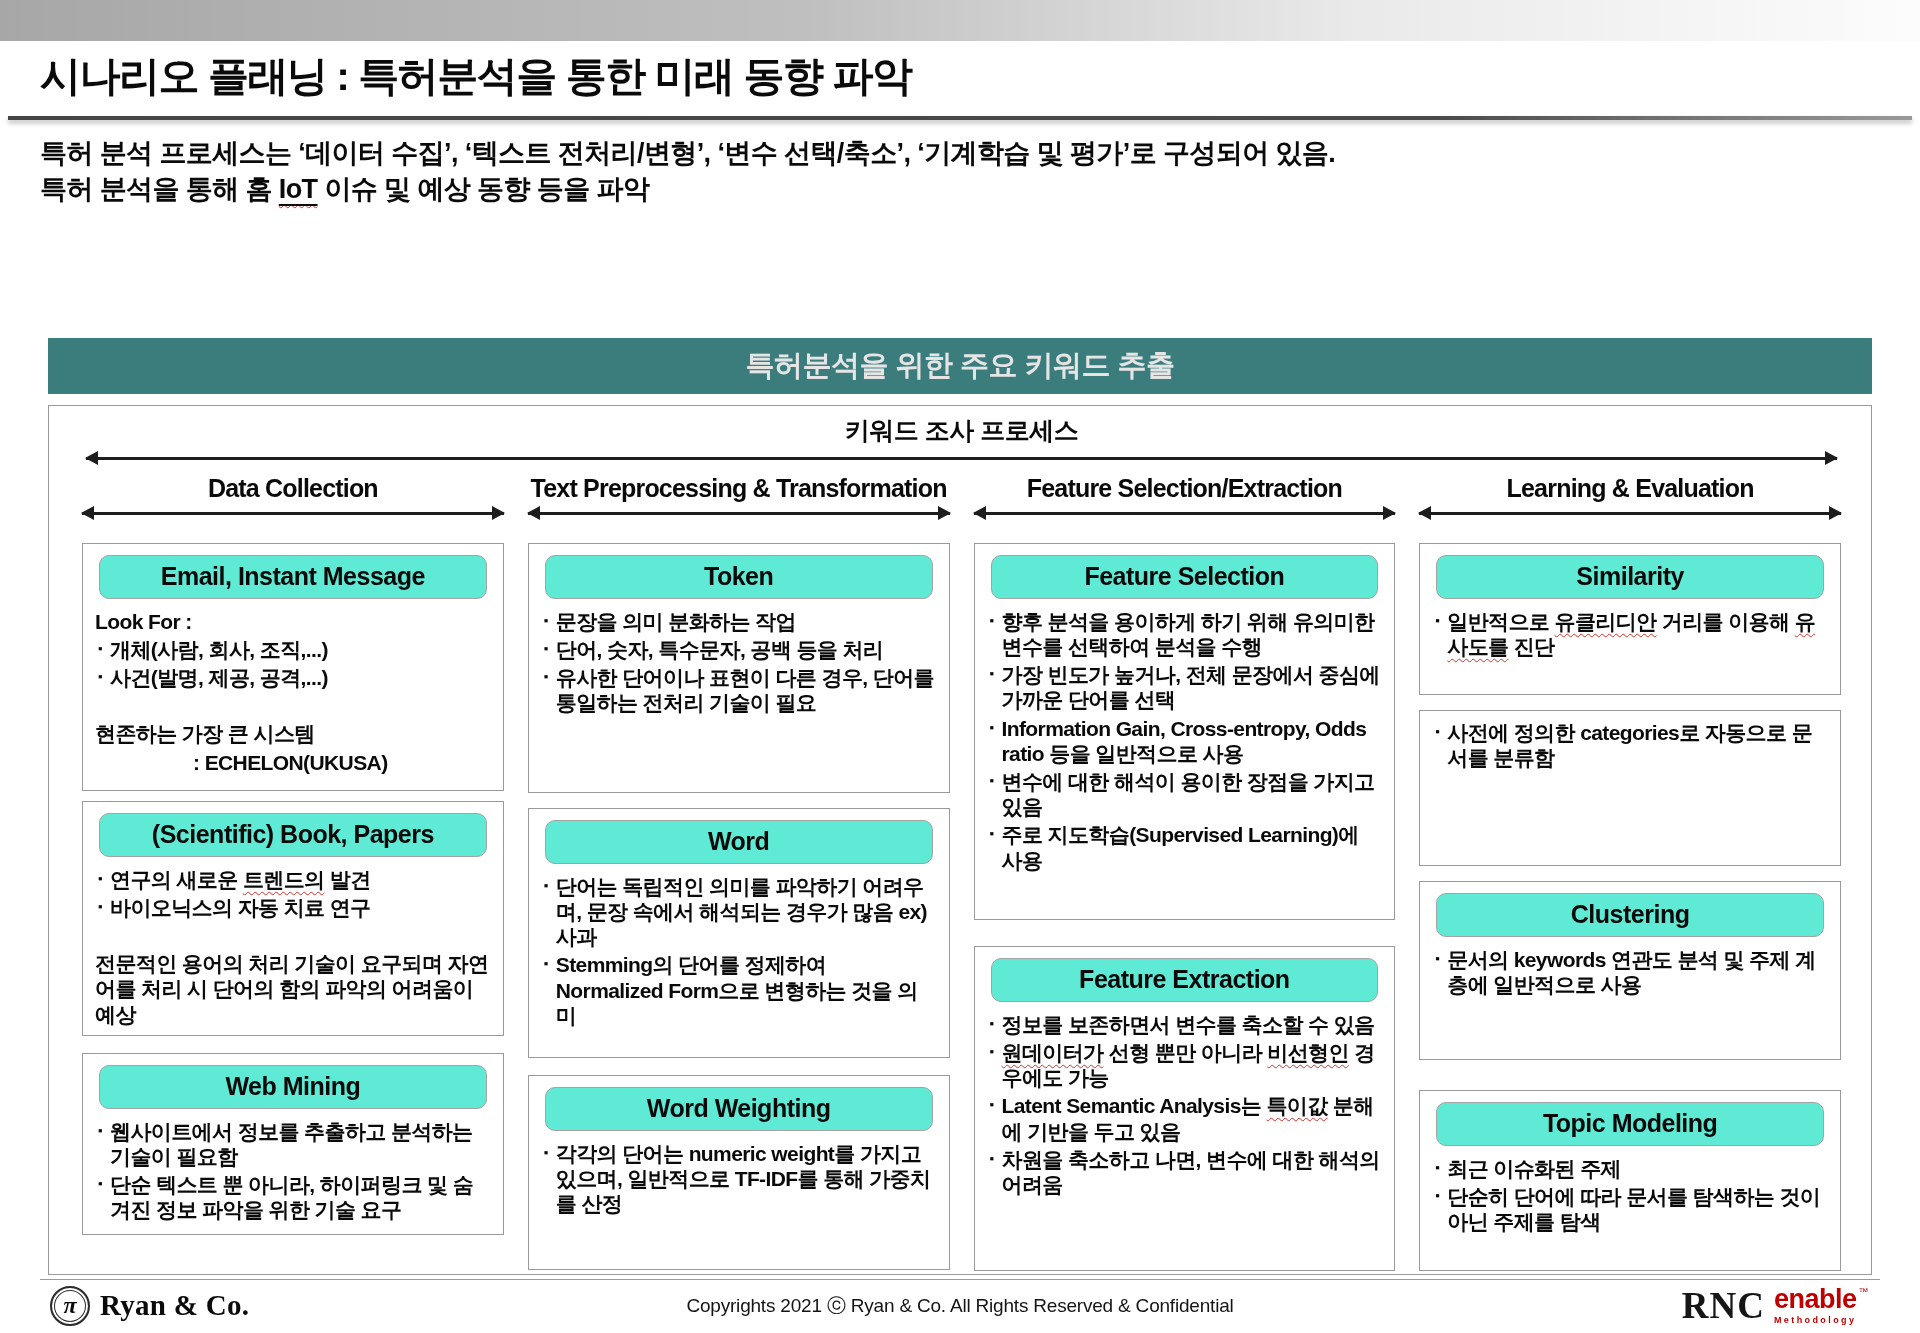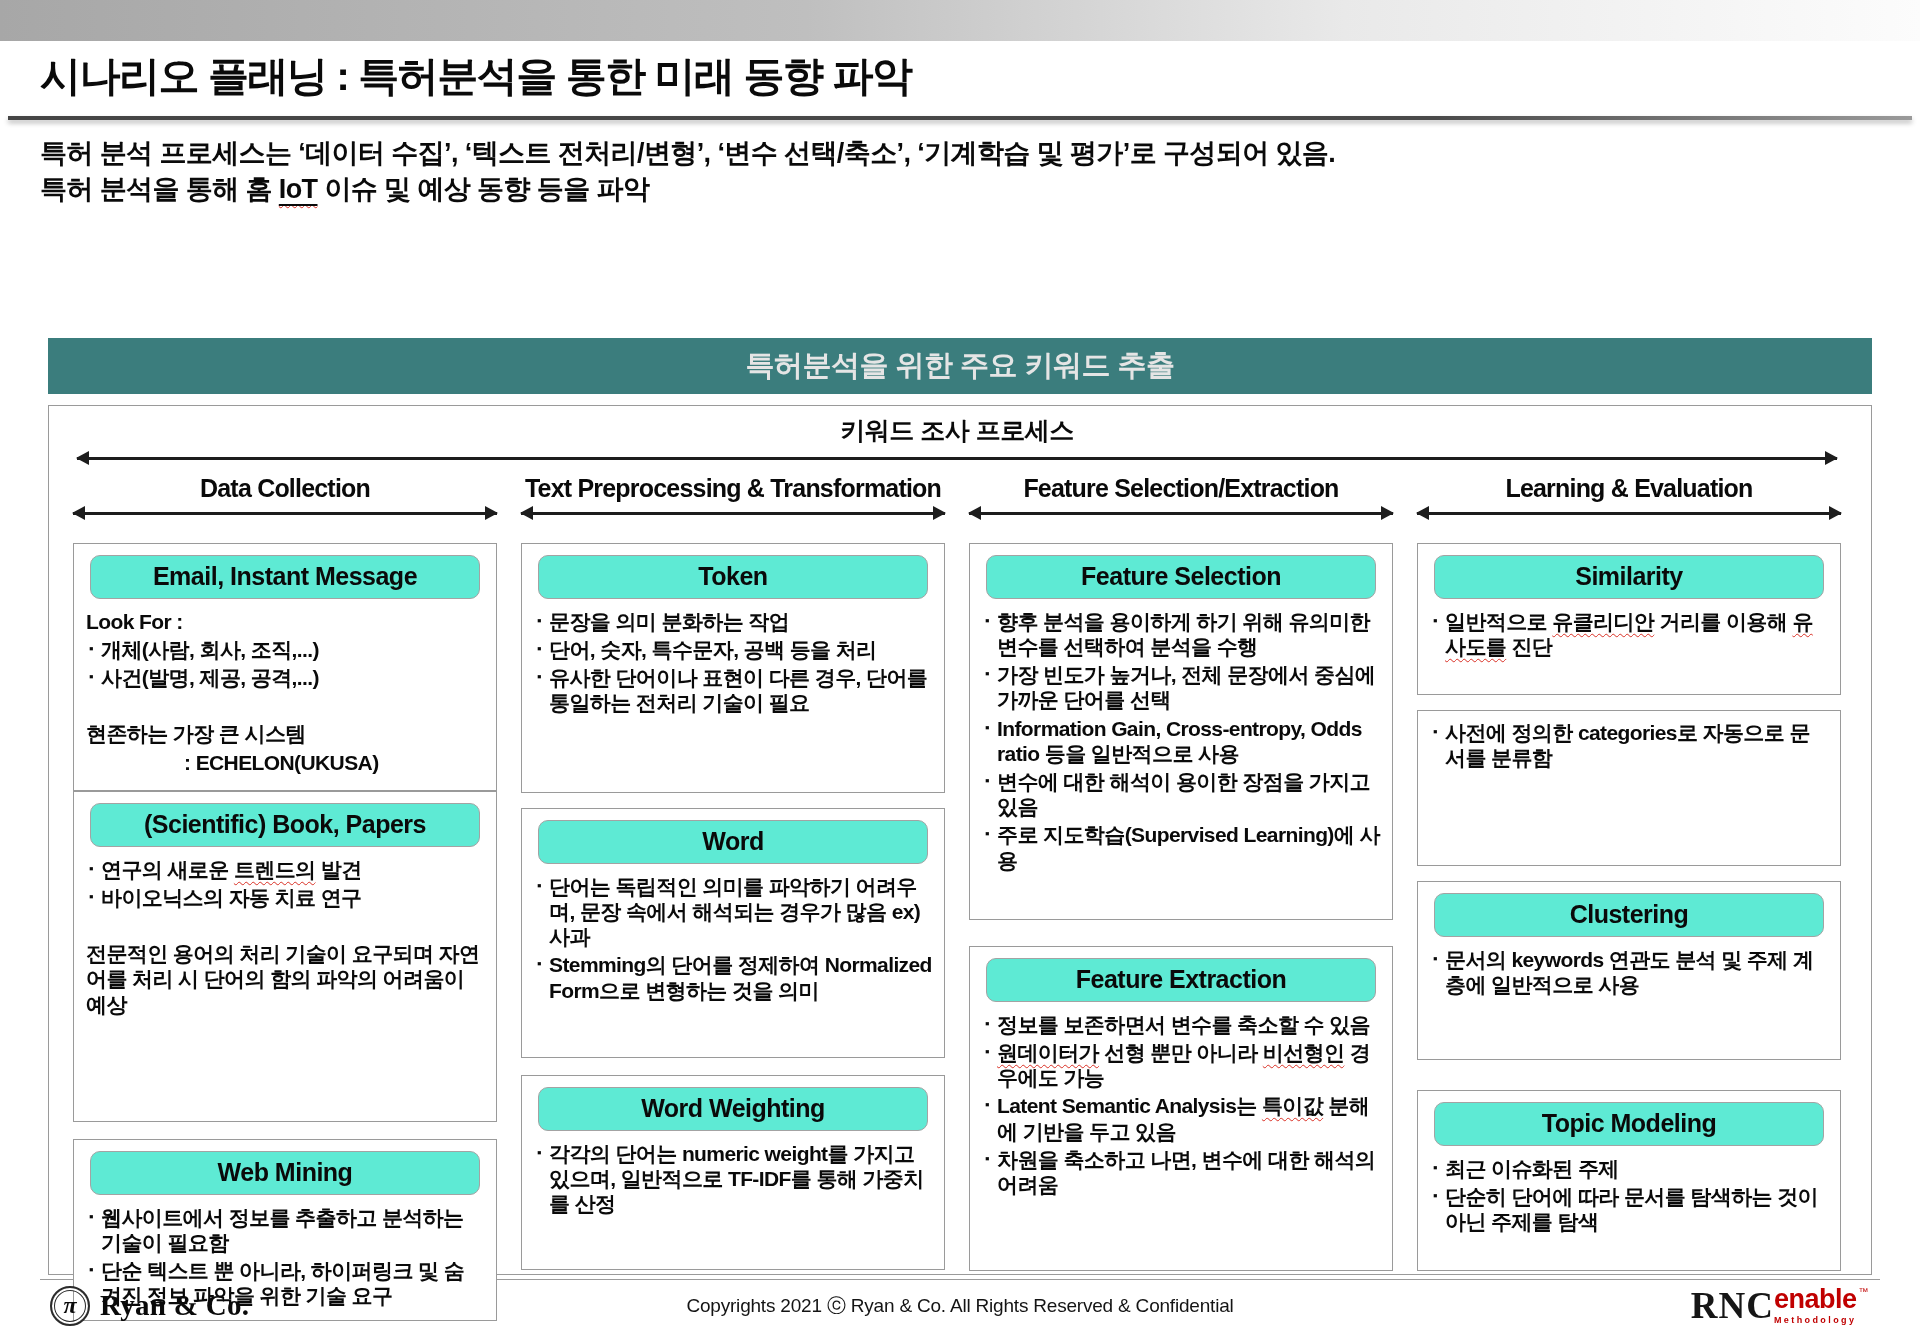--- a/index.html
+++ b/index.html
@@ -21,21 +21,21 @@
     box-shadow:0 3px 5px rgba(0,0,0,.28);}
   .subtitle{margin:16px 40px 0 40px;font-size:27px;font-weight:700;line-height:1.33;letter-spacing:-0.6px;}
   .iot-wrap{text-decoration:underline wavy var(--sq) 1px;text-underline-offset:6px;text-decoration-skip-ink:none;}
   .iot-solid{text-decoration:underline;text-decoration-thickness:2px;}
   .sq{text-decoration:underline wavy var(--sq) 1px;text-underline-offset:4px;text-decoration-skip-ink:none;}
 
   .banner{margin:130px 48px 0 48px;height:56px;background:var(--teal);color:#e5e5e5;
     display:flex;align-items:center;justify-content:center;font-size:29px;font-weight:700;letter-spacing:-0.5px;}
 
   .frame{margin:11px 48px 0 48px;height:870px;border:1px solid #9a9a9a;background:#fff;
-    padding:6px 30px 12px 24px;}
+    padding:6px 30px 12px 33px;}
   .process-title{text-align:center;font-size:25px;font-weight:700;letter-spacing:-0.5px;margin-top:2px;}
 
   .harrow{position:relative;height:3px;background:var(--ink);}
   .harrow::before{content:"";position:absolute;left:-1px;top:50%;transform:translateY(-50%);
     border:7px solid transparent;border-left:0;border-right:13px solid var(--ink);}
   .harrow::after{content:"";position:absolute;right:-1px;top:50%;transform:translateY(-50%);
     border:7px solid transparent;border-right:0;border-left:13px solid var(--ink);}
   .full-arrow{margin:10px 4px 0 4px;}
 
   .cols{display:flex;gap:24px;margin-top:14px;}
@@ -57,21 +57,21 @@
   .footer-divider{margin:4px 40px 0 40px;border:none;border-top:1px solid #9b9b9b;}
   .footer{height:52px;display:flex;align-items:center;justify-content:space-between;
     padding:0 52px 0 50px;position:relative;}
   .brand{display:flex;align-items:center;gap:10px;}
   .pi-circle{width:40px;height:40px;border:2.5px solid #2c2c2c;border-radius:50%;flex:none;
     display:flex;align-items:center;justify-content:center;
     font-family:"Liberation Serif","DejaVu Serif",serif;font-style:italic;font-size:24px;font-weight:700;
     box-shadow:inset 0 0 0 2px #fff,inset 0 0 0 3px #2c2c2c;}
   .brand-name{font-family:"Liberation Serif","DejaVu Serif",serif;font-weight:700;font-size:29px;letter-spacing:0.3px;}
   .copyright{position:absolute;left:50%;transform:translateX(-50%);font-size:19px;color:#141414;font-weight:400;letter-spacing:-0.2px;white-space:nowrap;}
-  .rnc{display:flex;align-items:center;}
+  .rnc{display:flex;align-items:center;gap:9px;}
   .rnc-text{font-family:"Liberation Serif","DejaVu Serif",serif;font-weight:700;font-size:37px;letter-spacing:1px;color:#161616;}
   .enable-block{display:flex;flex-direction:column;line-height:1;}
   .enable-row{color:var(--logo-red);font-weight:700;font-size:27px;display:flex;align-items:flex-start;letter-spacing:-0.5px;}
   .enable-tm{font-size:10px;margin:1px 0 0 2px;font-weight:400;}
   .methodology{color:var(--logo-red);font-size:9px;font-weight:700;letter-spacing:2.4px;margin-top:3px;}
 </style>
 </head>
 <body>
 
 <div class="topbar"></div>
@@ -115,21 +115,21 @@
               </div>
               <div class="item">
                 <span class="txt"><span>현존하는 가장 큰 시스템</span></span>
               </div>
               <div class="item indent">
                 <span class="txt"><span>: ECHELON(UKUSA)</span></span>
               </div>
             </div>
   </div>
 
-  <div class="cbox" style="height: 331px; margin-top: 0;">
+  <div class="cbox" style="height: 235px; margin-top: 10px;">
     <div class="pill">(Scientific) Book, Papers</div>
     <div class="items">
               <div class="item">
                 <span class="bullet-marker">▪</span>
                 <span class="txt"><span>연구의 새로운 </span><span class="sq">트렌드의</span><span> 발견</span></span>
               </div>
               <div class="item">
                 <span class="bullet-marker">▪</span>
                 <span class="txt"><span>바이오닉스의 자동 치료 연구</span></span>
               </div>

